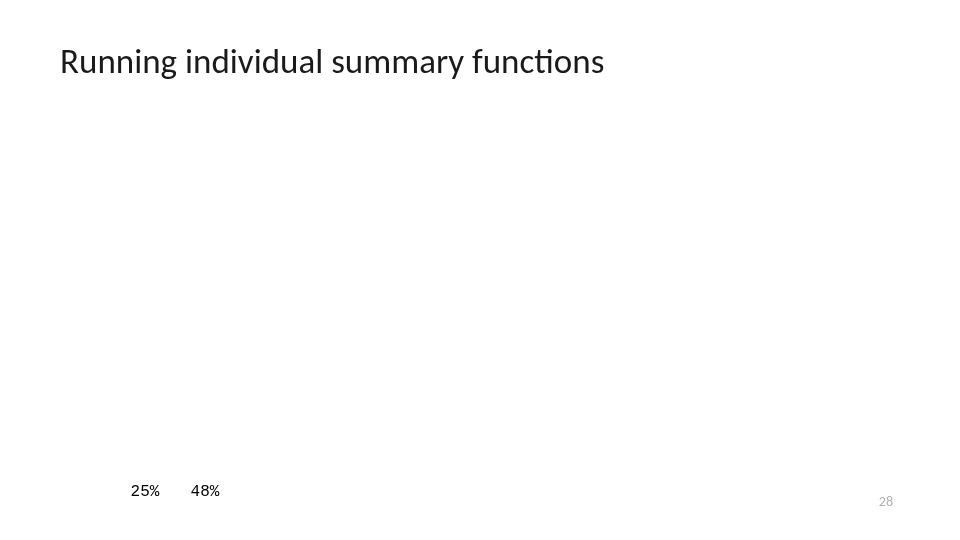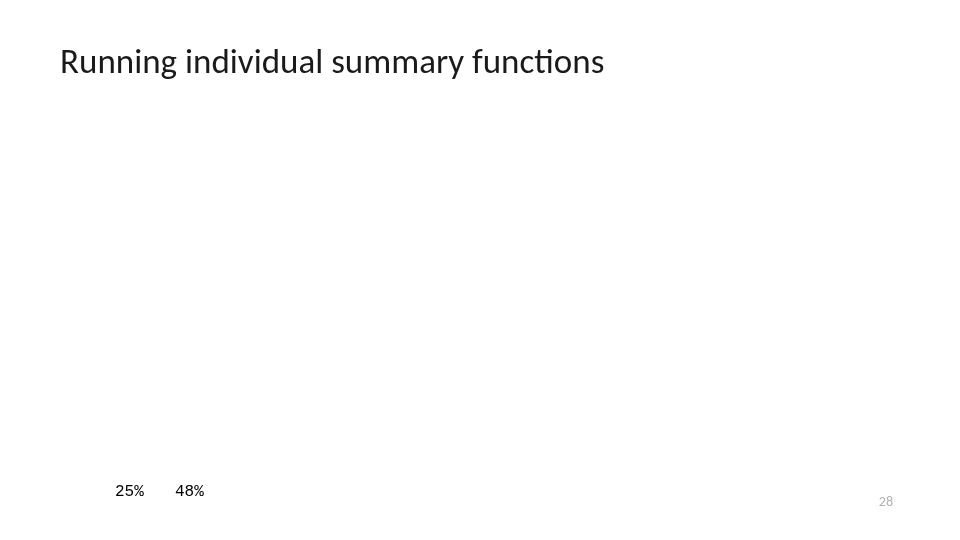--- a/index.html
+++ b/index.html
@@ -35,21 +35,21 @@
     font-size: 16px;
     line-height: 1.25;
     color: #000000;
     white-space: pre;
   }
   .q-row {
     display: flex;
   }
   .q-cell-label {
     width: 60px;
-    text-align: left;
+    text-align: center;
   }
   .page-number {
     position: absolute;
     right: 22px;
     bottom: 30px;
     font-size: 14px;
     color: #b0b0b0;
   }
 </style>
 </head>

